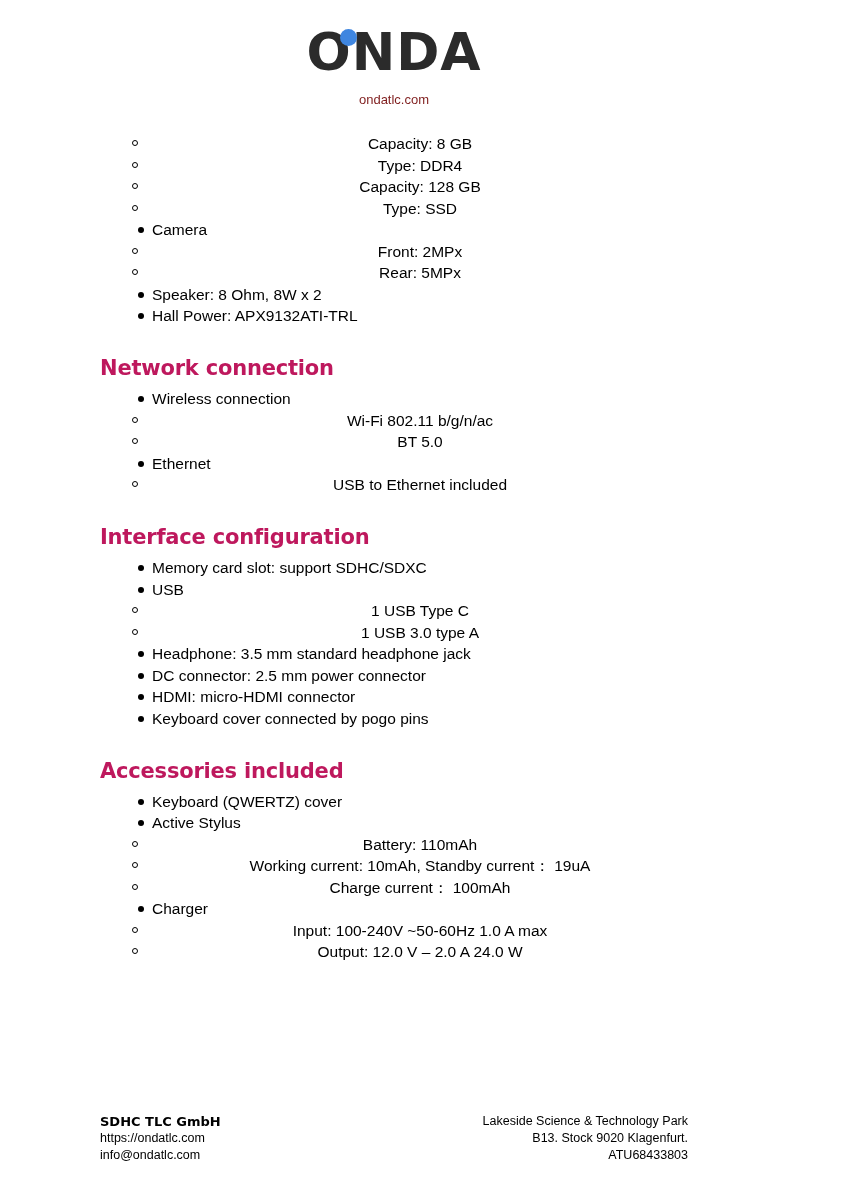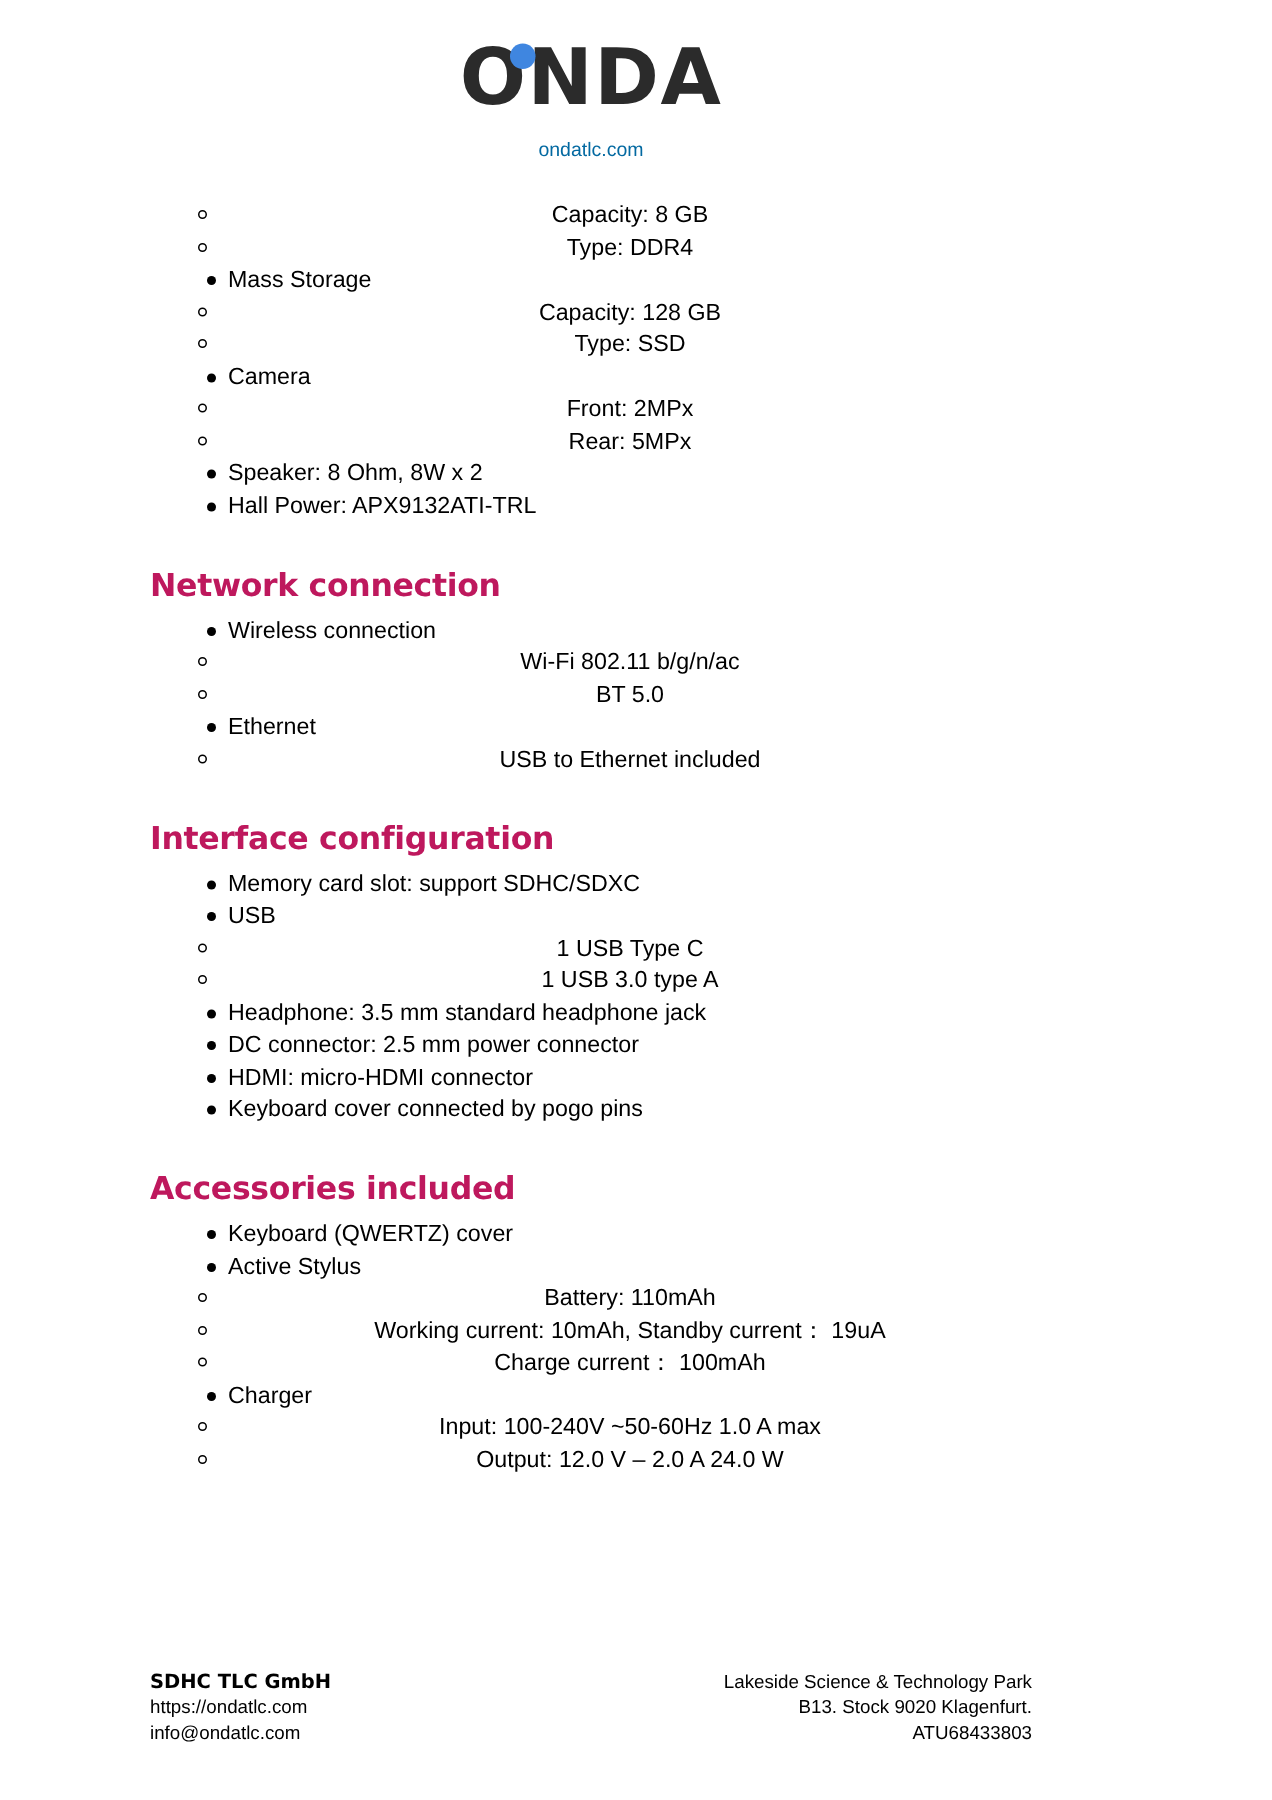--- a/index.html
+++ b/index.html
@@ -45,21 +45,21 @@
     width: 17px;
     height: 17px;
     border-radius: 50%;
     background: #3f86e0;
     top: 3px;
     left: 34px;
   }
   .site-url {
     margin-top: 14px;
     font-size: 13px;
-    color: #0369a1;
+    color: #7f1d1d;
     font-family: "Liberation Sans", sans-serif;
   }
 
   
   .content {
     margin-top: 26px;
     padding: 0 100px 0 100px;
   }
 
   h2.section-title {
@@ -154,23 +154,20 @@
     </div>
     <div class="site-url">ondatlc.com</div>
   </div>
 
   <div class="content">
 
     <div>
         <ul class="lvl2">
           <li class="circle"><span class="txt">Capacity: 8 GB</span></li>
           <li class="circle"><span class="txt">Type: DDR4</span></li>
-        </ul>
-        <ul class="lvl1">
-          <li class="bullet"><span class="txt">Mass Storage</span></li>
         </ul>
         <ul class="lvl2">
           <li class="circle"><span class="txt">Capacity: 128 GB</span></li>
           <li class="circle"><span class="txt">Type: SSD</span></li>
         </ul>
         <ul class="lvl1">
           <li class="bullet"><span class="txt">Camera</span></li>
         </ul>
         <ul class="lvl2">
           <li class="circle"><span class="txt">Front: 2MPx</span></li>

